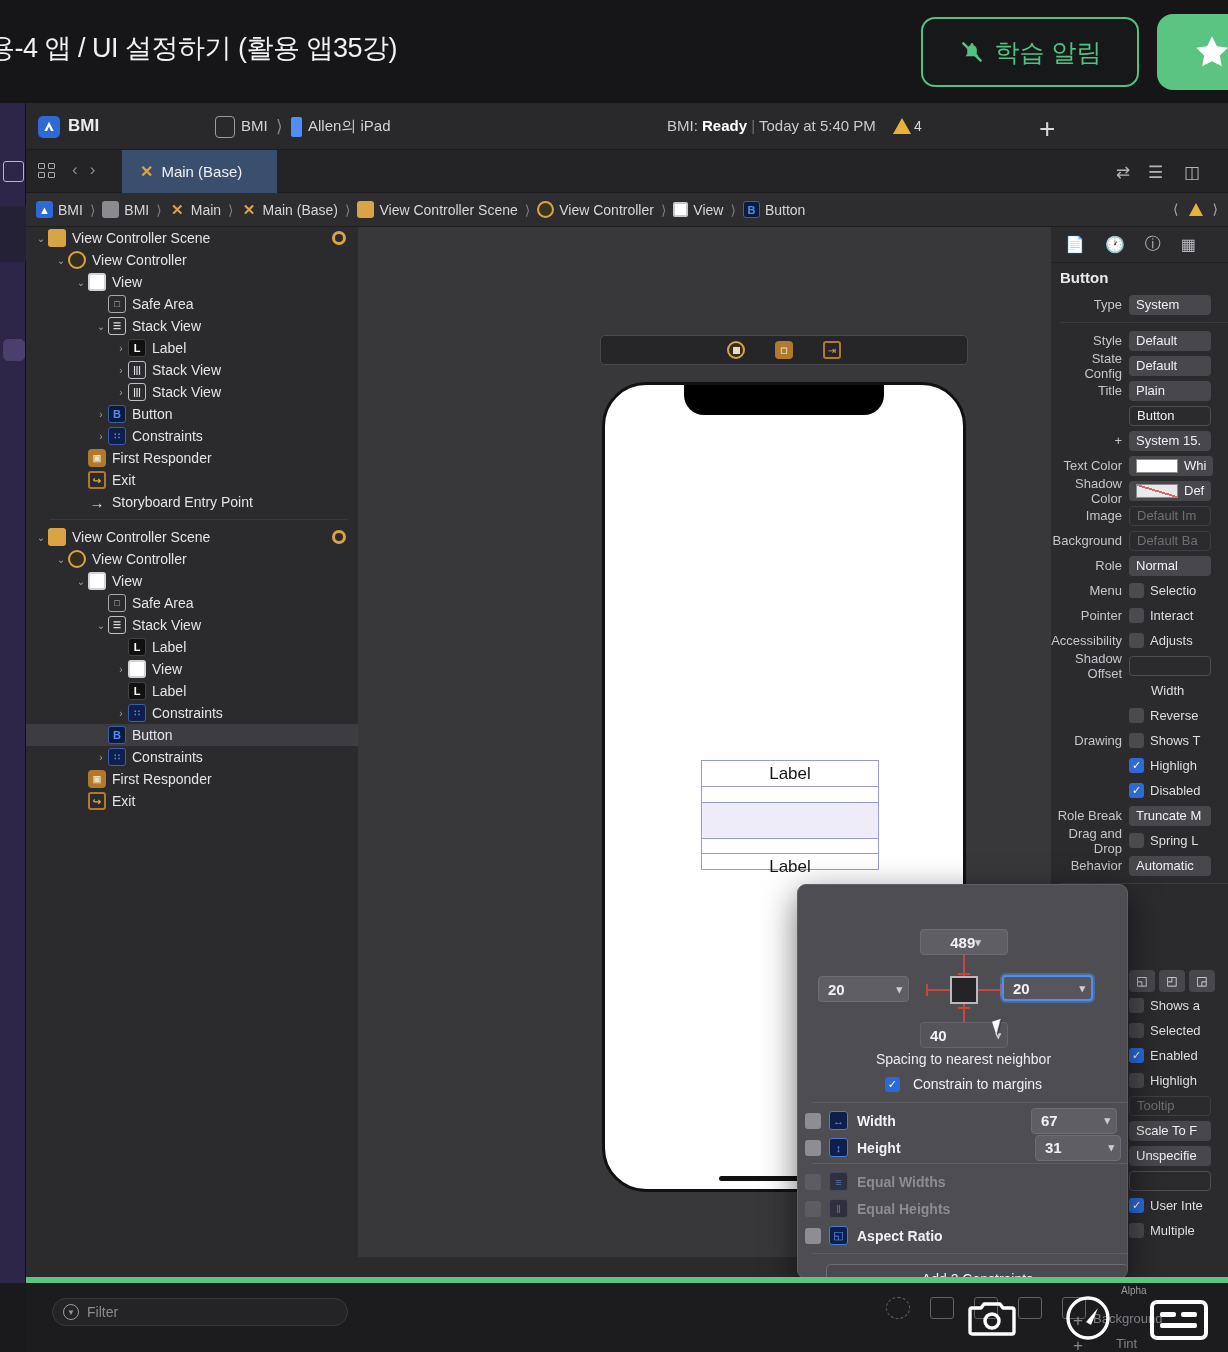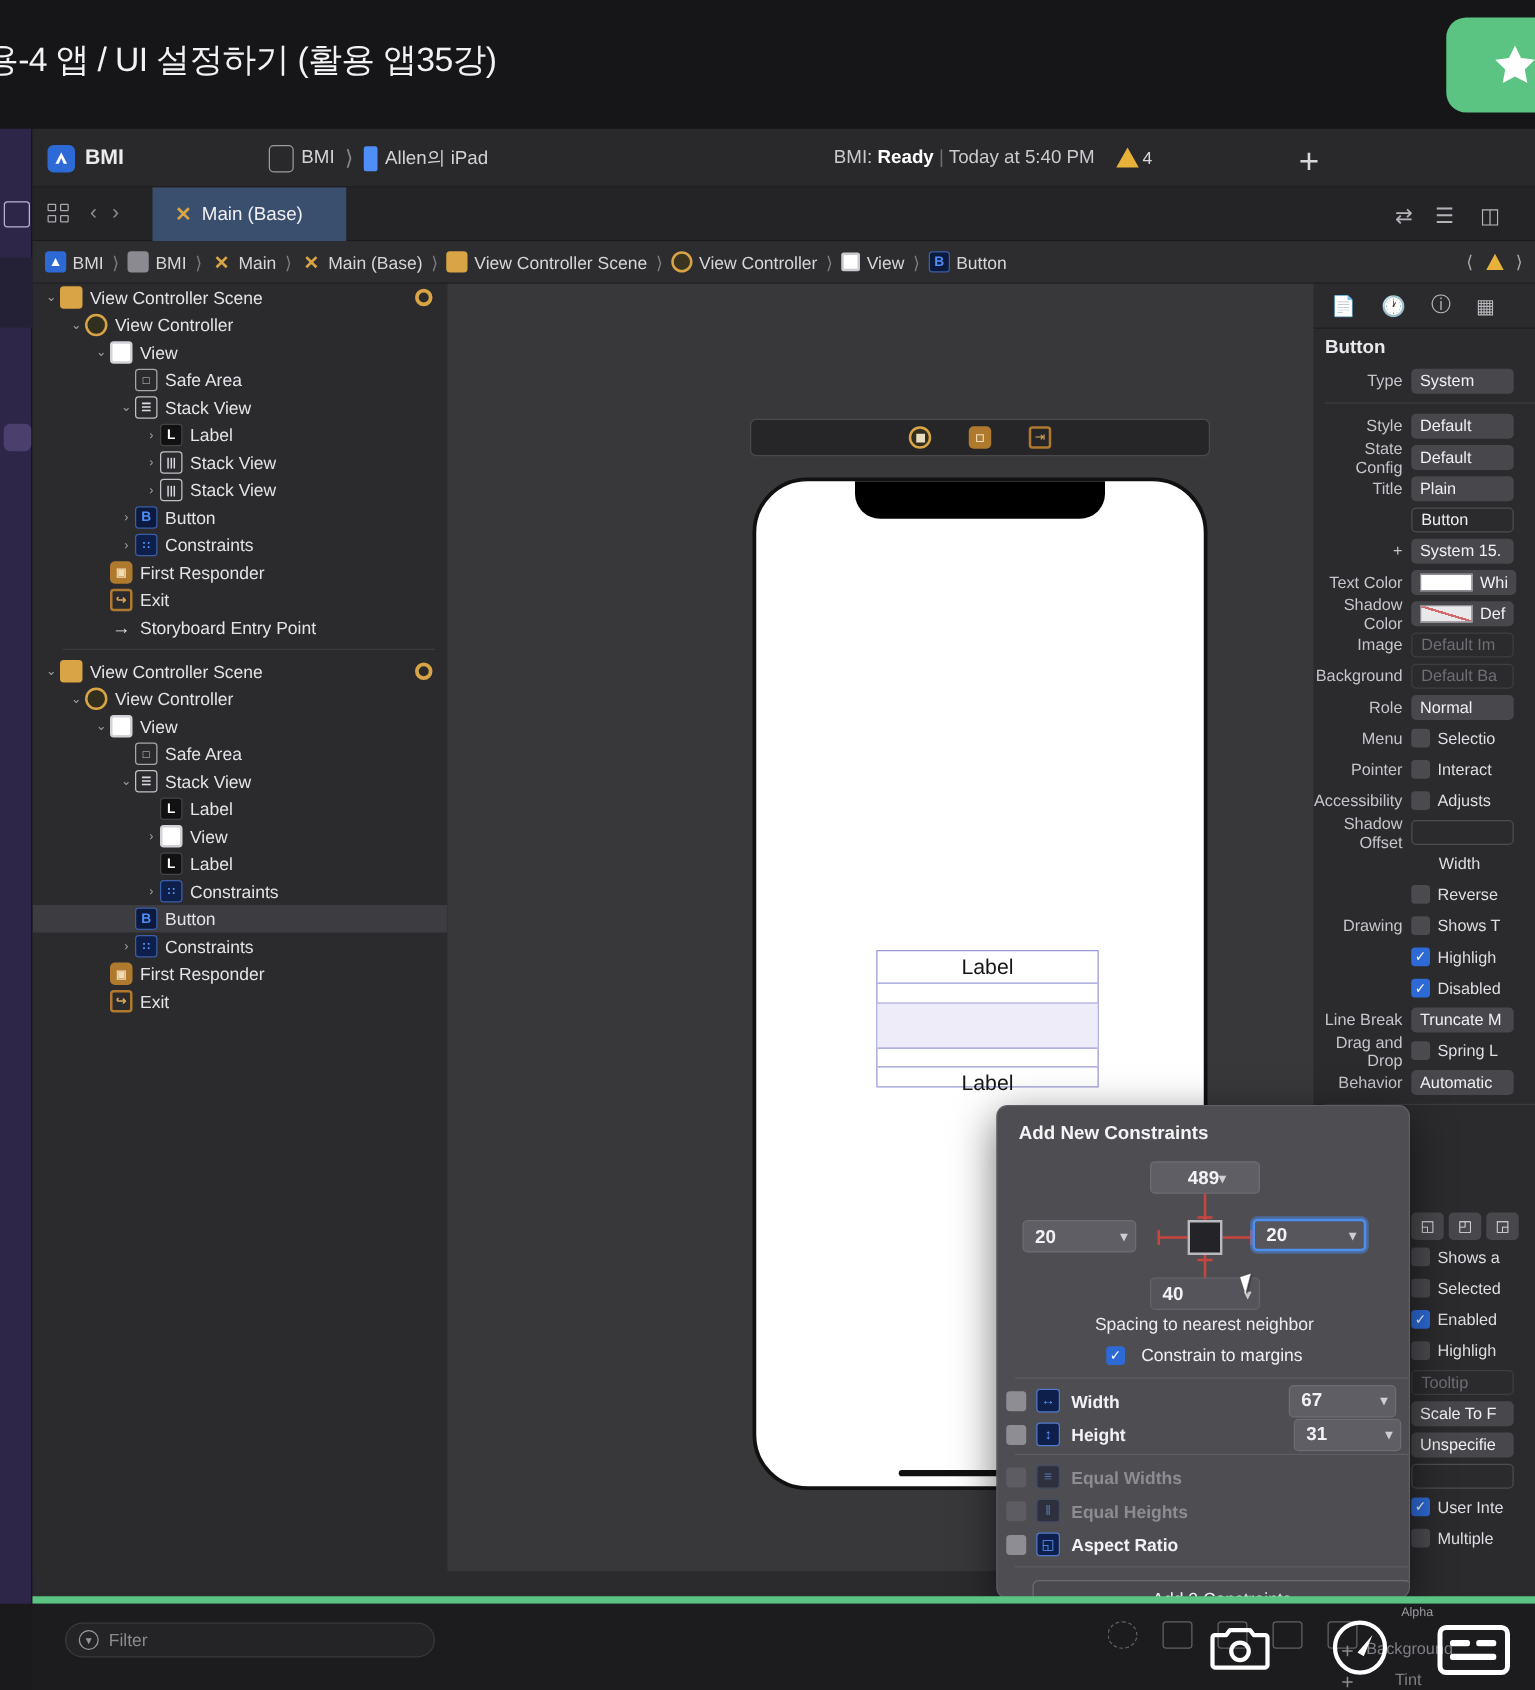--- a/index.html
+++ b/index.html
@@ -216,20 +216,29 @@
   .sub-ic i { position:absolute; background:#fff; height:5px; border-radius:2px;}
 </style>
 </head>
 <body>
 
 <div id="root">
 
   <div class="lecture-bar">
     <div class="lecture-title">용-4 앱 / UI 설정하기 (활용 앱35강)</div>
 
+    <div class="notify-btn">
+      <span class="bell-ic">
+        <svg viewBox="0 0 24 24" width="26" height="26">
+          <path d="M6 16h12l-1.6-2.2V10a4.4 4.4 0 0 0-3-4.2V5a1.4 1.4 0 0 0-2.8 0v.8A4.4 4.4 0 0 0 7.6 10v3.8z" fill="#54c184"></path>
+          <path d="M4 4 L20 20" stroke="#54c184" stroke-width="2.4" stroke-linecap="round"></path>
+        </svg>
+      </span>
+      <span class="lbl">학습 알림</span>
+    </div>
 
     <div class="star-btn">
       <svg viewBox="0 0 24 24" width="40" height="40">
         <path d="M12 2.6l2.9 6 6.6.9-4.8 4.6 1.2 6.5L12 17.5 6.1 20.6l1.2-6.5L2.5 9.5l6.6-.9z" fill="#fff"></path>
       </svg>
     </div>
   </div>
 
   <div class="left-strip">
     <div class="left-strip-top"></div>
@@ -591,21 +600,21 @@
             <span class="ilab"></span>
             <span class="ichk on">✓</span>
             <span class="itxt">Highligh</span>
           </div>
           <div class="irow">
             <span class="ilab"></span>
             <span class="ichk on">✓</span>
             <span class="itxt">Disabled</span>
           </div>
           <div class="irow">
-            <span class="ilab">Line Break</span>
+            <span class="ilab">Role Break</span>
             <span class="ival">Truncate M</span>
           </div>
           <div class="irow">
             <span class="ilab">Drag and Drop</span>
             <span class="ichk"></span>
             <span class="itxt">Spring L</span>
           </div>
           <div class="irow">
             <span class="ilab">Behavior</span>
             <span class="ival">Automatic</span>
@@ -667,21 +676,20 @@
             <span class="ilab"></span>
             <span class="ichk"></span>
             <span class="itxt">Multiple</span>
           </div>
         </div>
     </div>
 
   </div>
 
   <div class="popup">
-    <div class="popup-title">Add New Constraints</div>
 
     <div class="spin" style="position:absolute;left:122px;top:44px;width:88px;justify-content:center;">
       <span>489</span>
       <span class="cv">▾</span>
     </div>
 
     <div class="red-line" style="left:165px;top:70px;width:2px;height:21px;"></div>
     <div class="red-line" style="left:160px;top:88px;width:12px;height:2px;"></div>
     <div class="red-line" style="left:128px;top:104px;width:24px;height:2px;"></div>
     <div class="red-line" style="left:128px;top:99px;width:2px;height:12px;"></div>

